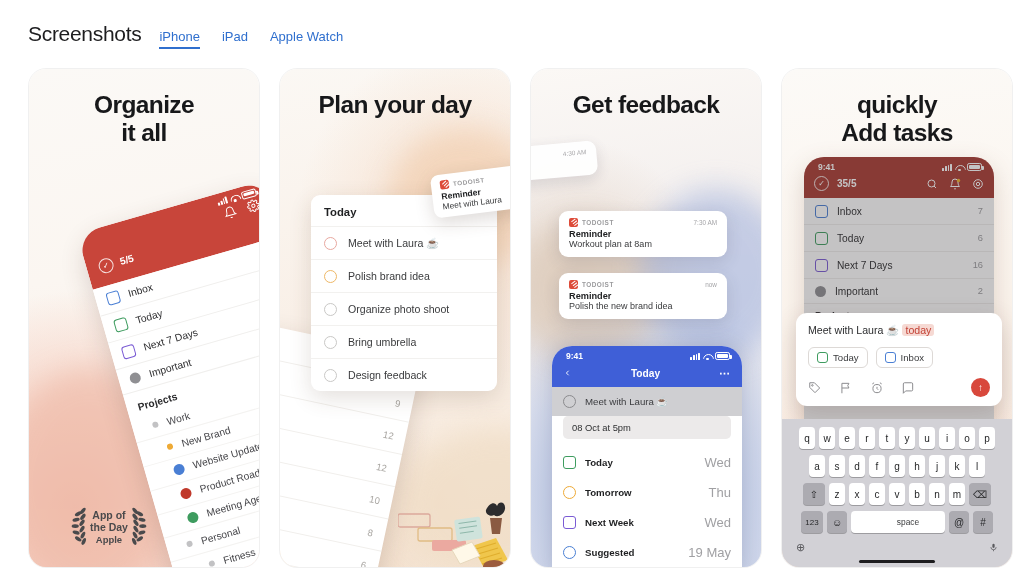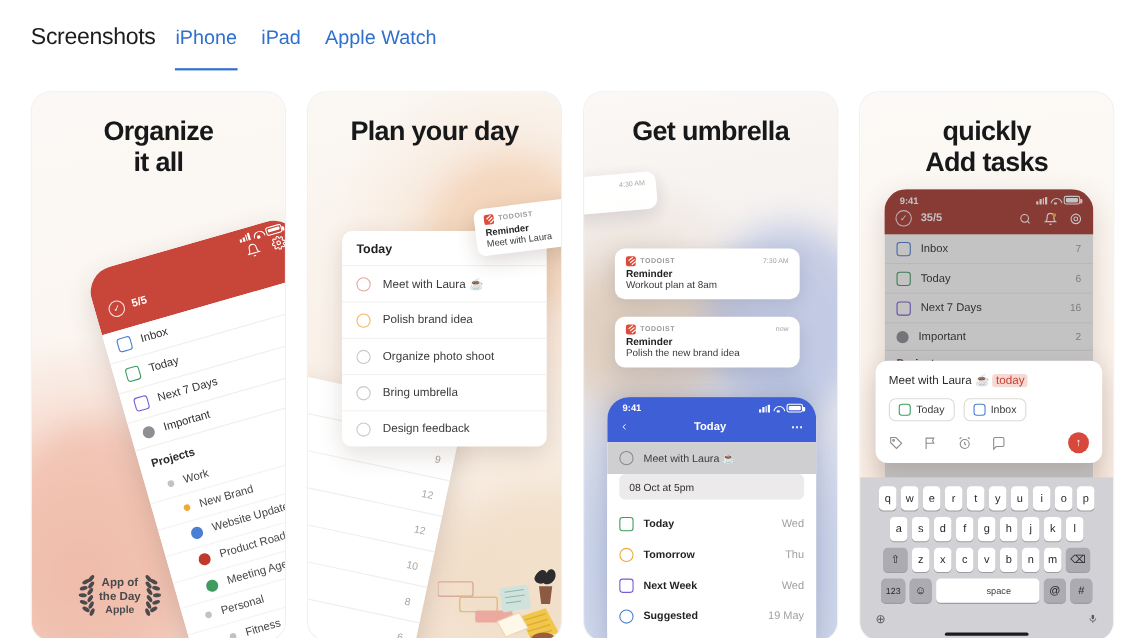--- a/index.html
+++ b/index.html
@@ -15,22 +15,22 @@
     display: flex; align-items: baseline;
     padding: 22px 0 0 28px;
     gap: 18px;
   }
   .page-title {
     font-size: 21px; font-weight: normal; color: #1d1d1f;
     letter-spacing: -0.3px;
   }
   .tabs { display: flex; gap: 22px; align-items: baseline; }
   .tab {
-    font-size: 18px; color: #2f6fce; font-weight: 500;
-    cursor: pointer; padding-bottom: 17px; white-space: nowrap;
+    font-size: 13px; color: #2f6fce; font-weight: 500;
+    cursor: pointer; padding-bottom: 3px; white-space: nowrap;
   }
   .tab.active { border-bottom: 2px solid #2f6fce; }
 
   
   .strip {
     display: flex; gap: 19px;
     padding: 19px 0 0 28px;
   }
   .panel {
     position: relative;
@@ -238,21 +238,21 @@
   .sched-cancel { position:absolute; left:11px; font-size:9.6px; color:#3f5fd7; }
   .sched-title { font-size:10px; font-weight:bold; color:#1f2022; }
   .sched-input {
     margin: 0 11px 8px; background:#eceaea; border-radius:5px;
     padding: 6px 9px; font-size:9.4px; color:#2f3032;
   }
   .sched-row {
     display:flex;align-items:center;gap:9px;
     padding: 7.5px 11px; font-size:9.7px; color:#1f2022; font-weight:600;
   }
-  .sched-row .rt { margin-left:auto; color:#a0a0a3; font-weight:normal; font-size:10px; }
+  .sched-row .rt { margin-left:auto; color:#a0a0a3; font-weight:normal; font-size:13px; }
 
   
   .phone4 {
     position:absolute; left:22px; top:88px;
     width:190px; height:412px; background:#fff;
     border-radius:20px; overflow:hidden;
     box-shadow: 0 8px 24px rgba(120,80,65,.22); z-index:5;
   }
   .p4-shade { position:absolute; inset:0; background:rgba(60,55,58,.30); z-index:3; pointer-events:none; }
   .p4-top { background:#a93c33; color:#fff; }
@@ -535,21 +535,21 @@
       <div class="toast-body">Meet with Laura</div>
     </div>
   </div>
 
   <div class="panel">
     <div class="bg bg-3"></div>
     <div class="blob" style="left:-20px;top:150px;width:150px;height:140px;background:#d9c6b4;opacity:.6"></div>
     <div class="blob" style="left:110px;top:120px;width:150px;height:170px;background:#9fb0dc;opacity:.55"></div>
 
     <div class="panel-title">
-      <div>Get umbrella</div>
+      <div>Get feedback</div>
     </div>
 
     <div class="notif" style="left:-44px;top:76px;width:110px;transform:rotate(-5deg);opacity:.95">
       <div class="toast-head">
         <span class="toast-time">4:30 AM</span>
       </div>
       <div class="toast-body">at 5pm</div>
     </div>
 
     <div class="notif" style="left:28px;top:142px;width:168px">

